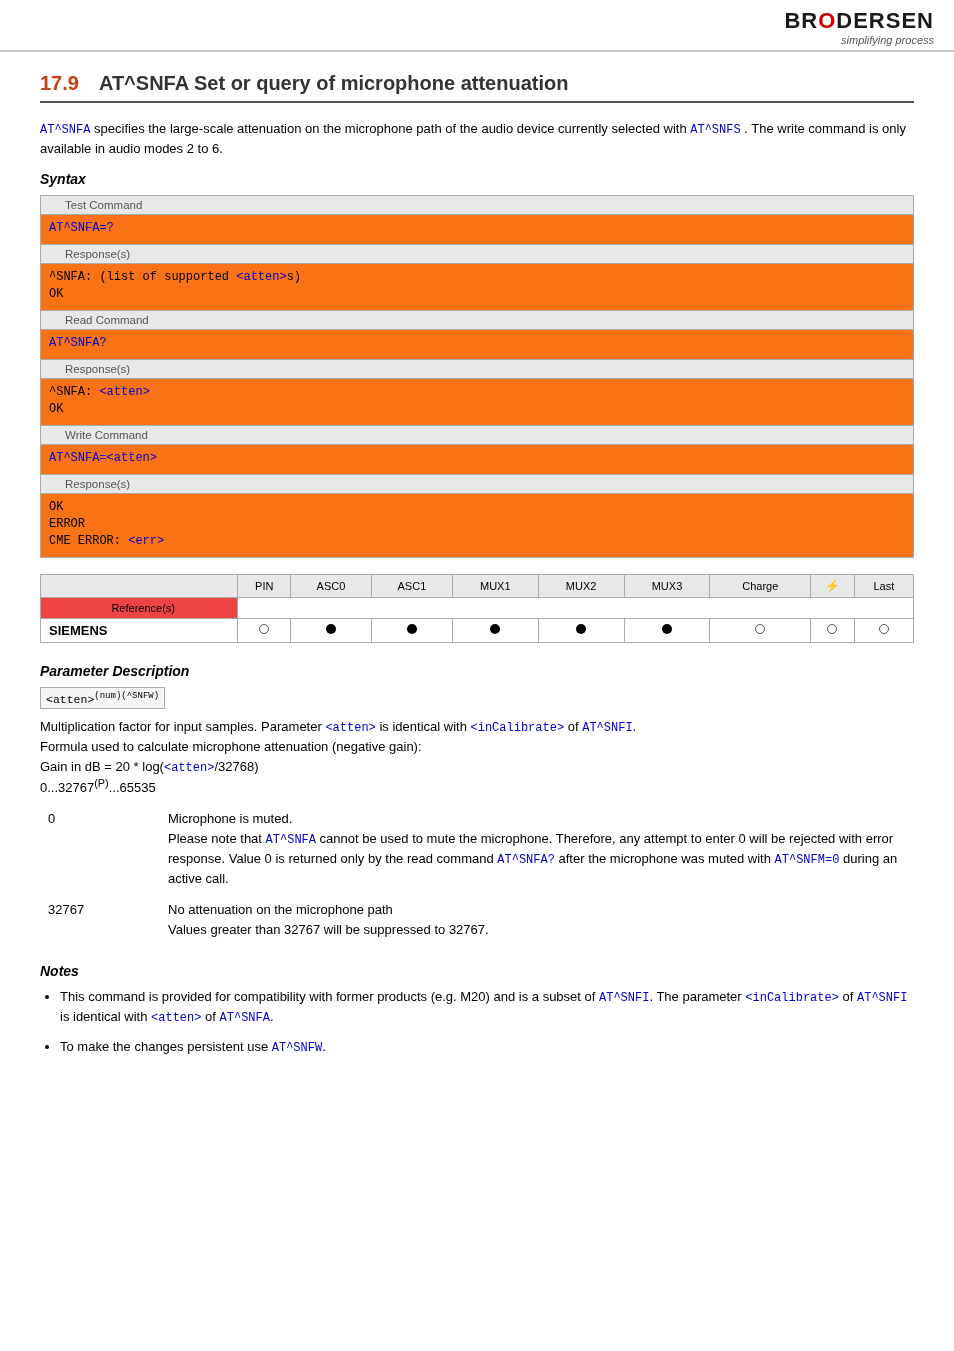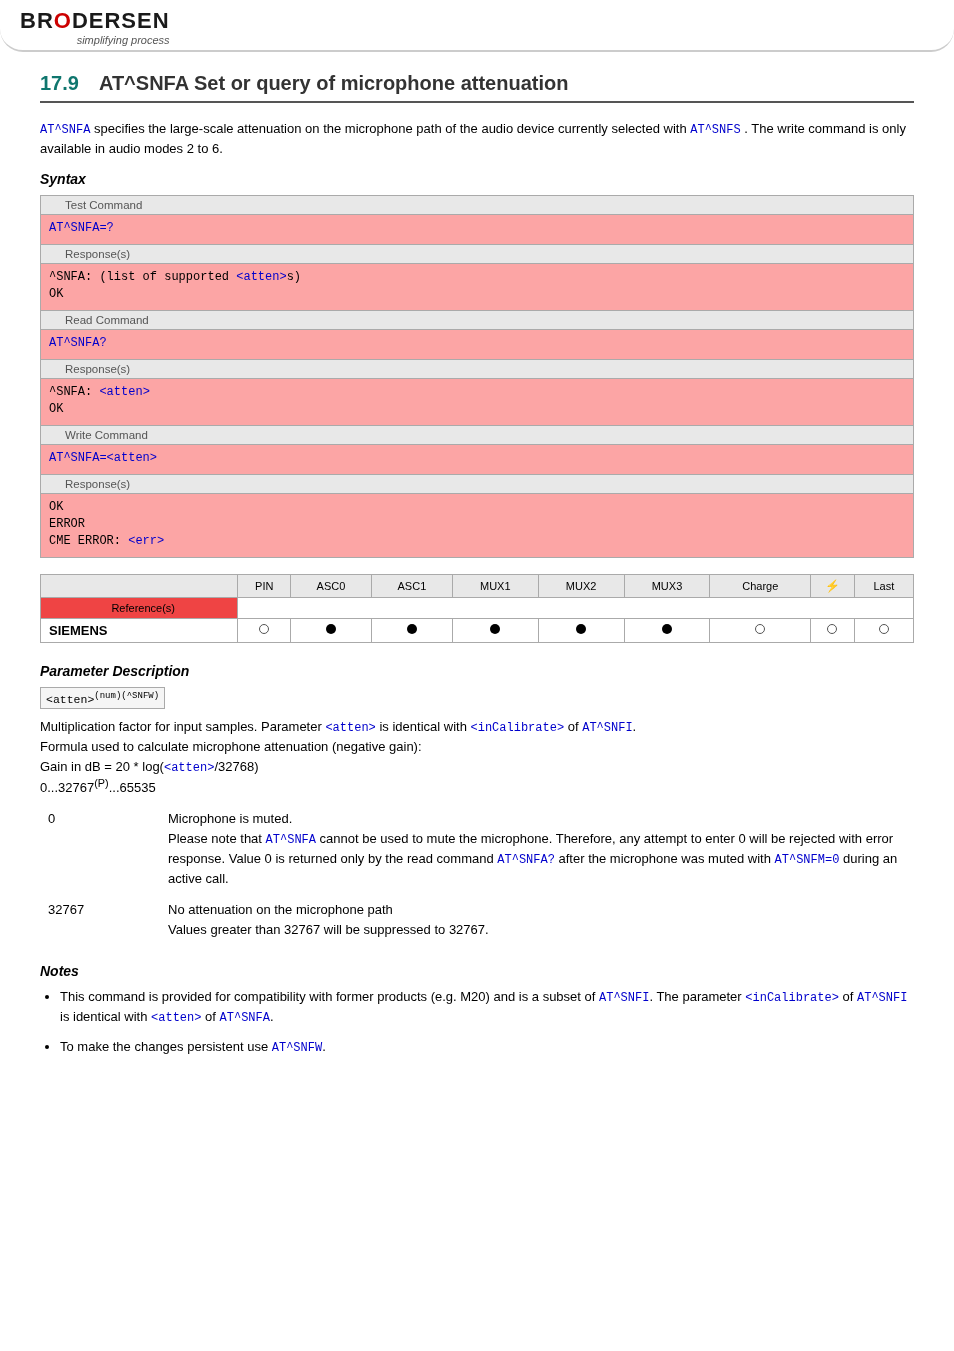--- a/index.html
+++ b/index.html
@@ -14,24 +14,23 @@
     }
     .page-wrapper {
       width: 954px;
       min-height: 1351px;
       padding: 0;
       position: relative;
     }
     
     .header {
       display: flex;
-      justify-content: flex-start;
+      justify-content: flex-end;
       padding: 8px 20px 4px 20px;
       border-bottom: 2px solid #cccccc;
-      border-radius: 23px;
     }
     .logo-area {
       text-align: right;
     }
     .logo-brodersen {
       font-size: 22px;
       font-weight: bold;
       color: #1a1a1a;
       letter-spacing: 1px;
     }
@@ -50,21 +49,21 @@
       display: flex;
       align-items: baseline;
       gap: 20px;
       border-bottom: 2px solid #555555;
       padding-bottom: 6px;
       margin-bottom: 16px;
     }
     .section-num {
       font-size: 20px;
       font-weight: bold;
-      color: #0f766e;
+      color: #c2410c;
     }
     .section-heading {
       font-size: 20px;
       font-weight: bold;
       color: #333333;
     }
     
     .body-text {
       margin-bottom: 12px;
       line-height: 1.5;
@@ -96,21 +95,21 @@
       padding: 4px 8px;
       vertical-align: top;
     }
     .syntax-table .row-label {
       background-color: #e8e8e8;
       color: #555555;
       font-size: 11.5px;
       padding: 3px 24px;
     }
     .syntax-table .row-content {
-      background-color: #fca5a5;
+      background-color: #f97316;
       padding: 3px 8px 6px 8px;
     }
     .syntax-table .code-block {
       font-family: 'Courier New', Courier, monospace;
       font-size: 12px;
       color: #000000;
       margin: 3px 0;
     }
     .syntax-table .code-block .blue {
       color: #0000cc;

